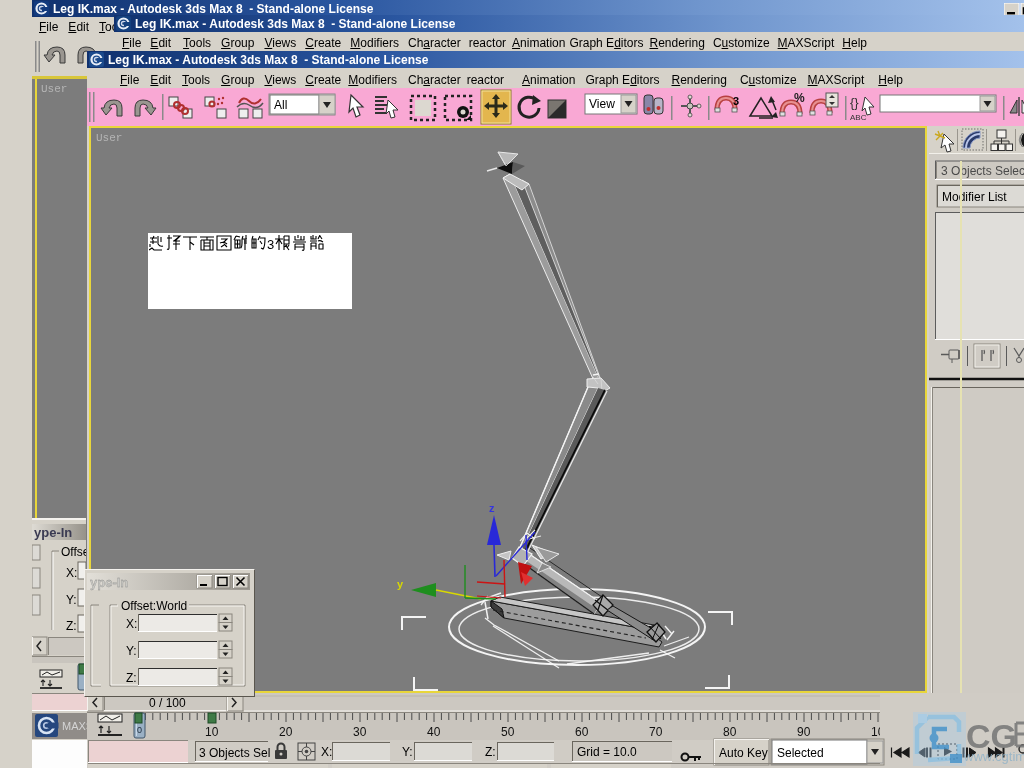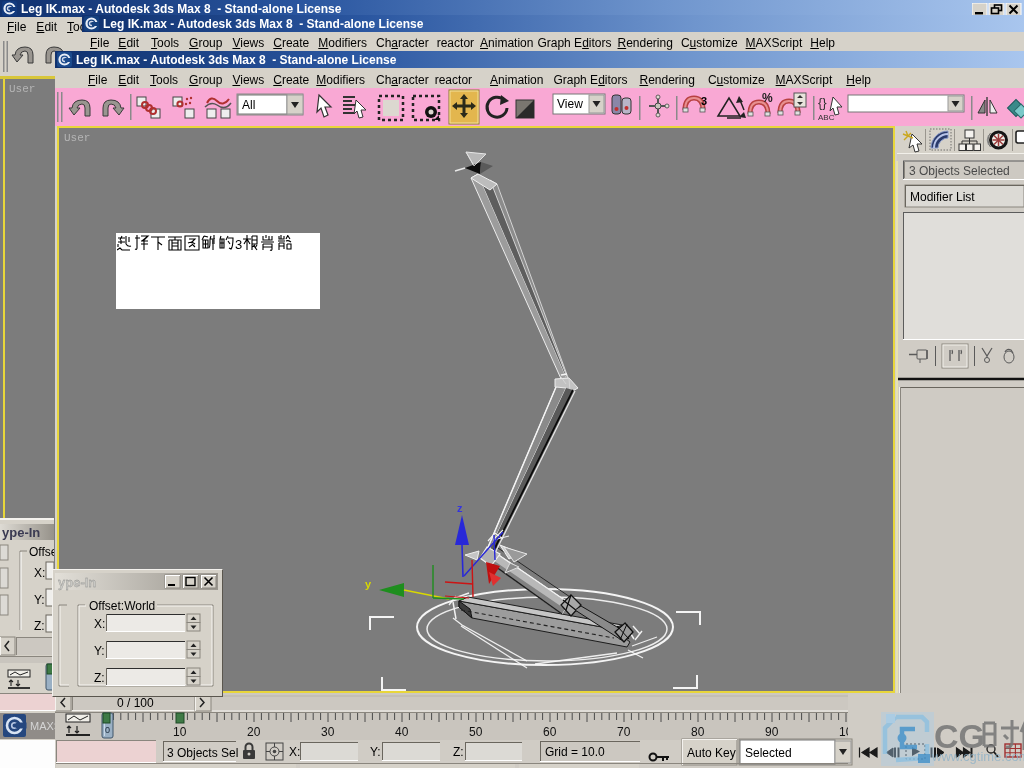--- a/index.html
+++ b/index.html
@@ -1,17 +1,17 @@
 <!DOCTYPE html>
 <html><head><meta charset="utf-8">
 <style>
   * { margin:0; padding:0; box-sizing:border-box; }
   html,body { width:1024px; height:768px; overflow:hidden; }
   body { font-family:"Liberation Sans", sans-serif; background:#d6d2c9; position:relative; }
-  .abs { position:absolute; }
+  .abs { position:absolute;margin-left:32px; }
   .titlebar { background:linear-gradient(to right,#10316e 0%, #2a56a0 30%, #6f95cd 65%, #a9c6ee 100%); color:#fff; font-weight:bold; font-size:13px; }
   .menubar { background:#d6d2c9; font-size:12px; color:#000; }
   .u { text-decoration:underline; }
   .mi { display:inline-block; }
 </style></head>
 <body>
 
 <div class="abs titlebar" style="left:0;top:0;width:1024px;height:17px;"></div>
 <div class="abs" style="left:2px;top:1px;width:15px;height:15px;">
 <svg width="15" height="15">

